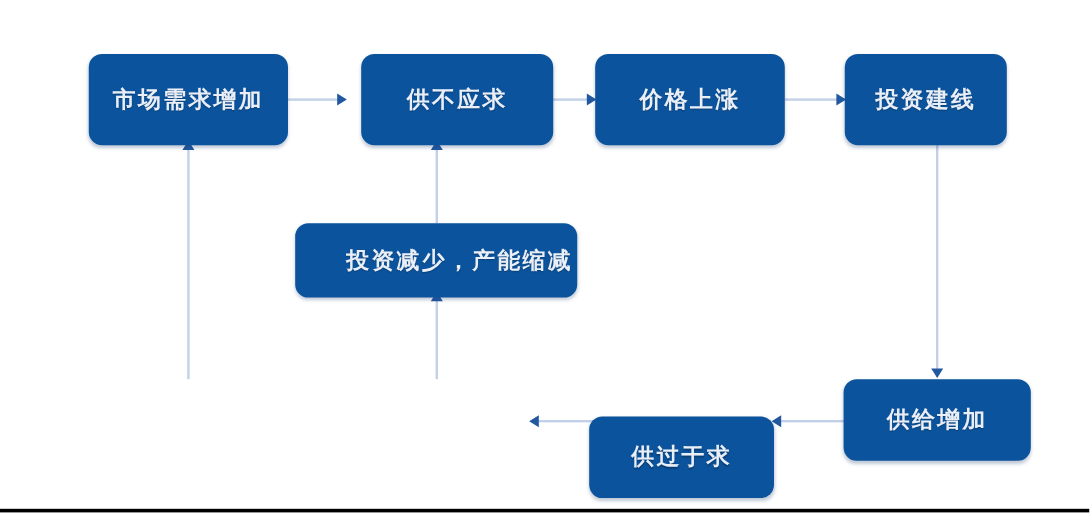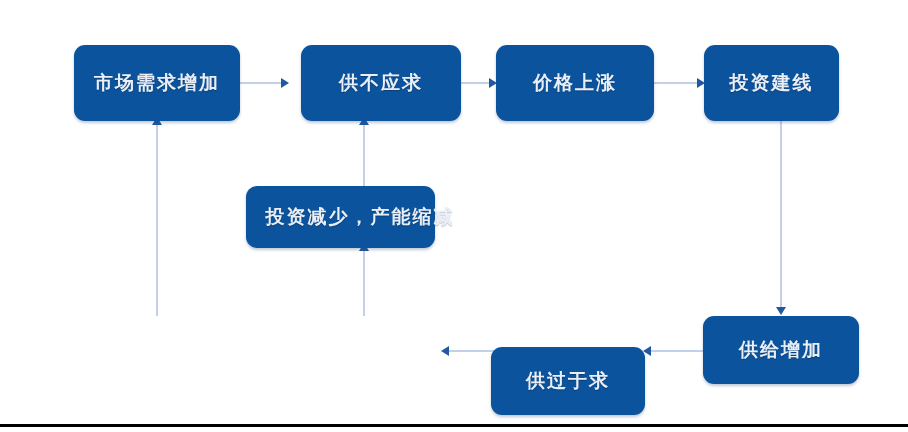--- a/index.html
+++ b/index.html
@@ -123,21 +123,21 @@
   </div>
 
   <div class="node" style="left:496px; top:45px; width:158px; height:76px;">
     <span class="node-label">价格上涨</span>
   </div>
 
   <div class="node" style="left:704px; top:45px; width:135px; height:76px;">
     <span class="node-label">投资建线</span>
   </div>
 
-  <div class="node" style="left:246px; top:186px; width:189px; height:62px;padding-left:39px;">
+  <div class="node" style="left:246px; top:186px; width:235px; height:62px;padding-left:39px;">
     <span class="node-label">投资减少，产能缩减</span>
   </div>
 
 
   <div class="node" style="left:491px; top:316px; width:154px; height:68px;margin-top:31px;">
     <span class="node-label">供过于求</span>
   </div>
 
   <div class="node" style="left:703px; top:316px; width:156px; height:68px;">
     <span class="node-label">供给增加</span>

